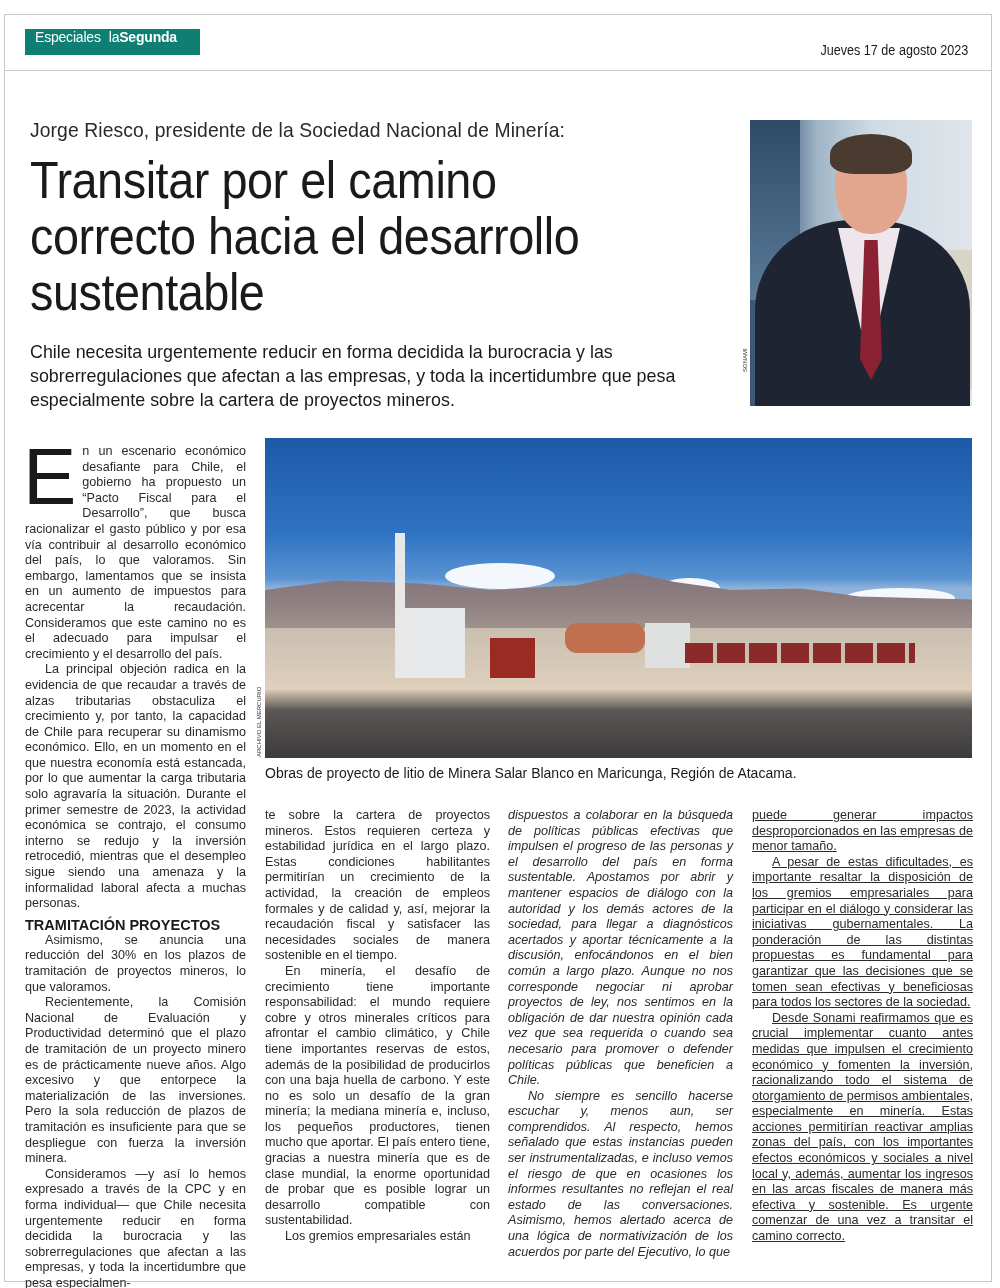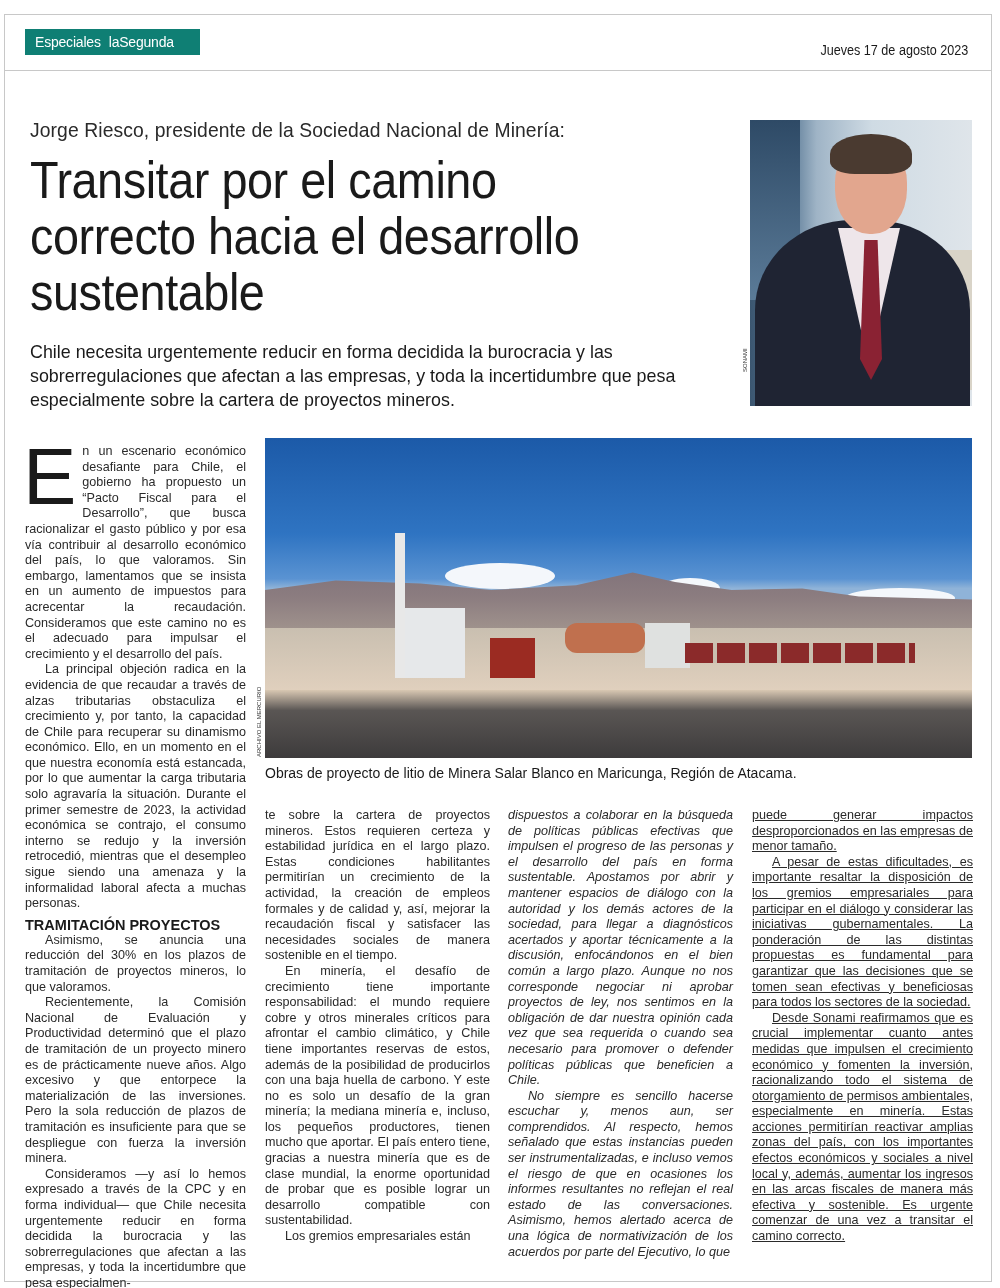--- a/index.html
+++ b/index.html
@@ -8,26 +8,26 @@
 
   .page-frame {
     position: absolute; left: 4px; top: 14px; width: 988px; height: 1268px;
     border-left: 1px solid #c8c8c8; border-right: 1px solid #c8c8c8;
     border-top: 1px solid #c8c8c8; border-bottom: 1px solid #c8c8c8;
   }
   .header-rule { position: absolute; left: 4px; top: 70px; width: 988px; height: 1px; background: #c8c8c8; }
 
   .brand-badge {
     position: absolute; left: 25px; top: 29px; width: 175px; height: 26px;
-    background: #0f7f74; color: #fff; display: flex; align-items: center;
+    background: #0f7f74; color: #fff; display: flex; align-items: flex-start;
     padding-left: 10px; font-size: 14px; letter-spacing: -0.2px;
   }
   .brand-badge .sec { margin-right: 8px; }
   .brand-badge .la { font-weight: normal; }
-  .brand-badge .seg { font-weight: normal; }
+  .brand-badge .seg { font-weight: bold; }
 
   .issue-date { position: absolute; right: 32px; top: 42px; font-size: 14px; color: #1a1a1a; transform: scaleX(0.9); transform-origin: right; }
 
   .kicker { position: absolute; left: 30px; top: 118px; font-size: 21px; color: #2a2a2a; letter-spacing: 0.1px; transform: scaleX(0.92); transform-origin: left; white-space: nowrap; }
 
   .headline {
     position: absolute; left: 30px; top: 152px; width: 700px;
     font-size: 52px; line-height: 56px; font-weight: normal; color: #1a1a1a;
     transform: scaleX(0.9); transform-origin: left top; letter-spacing: -0.5px;
   }

